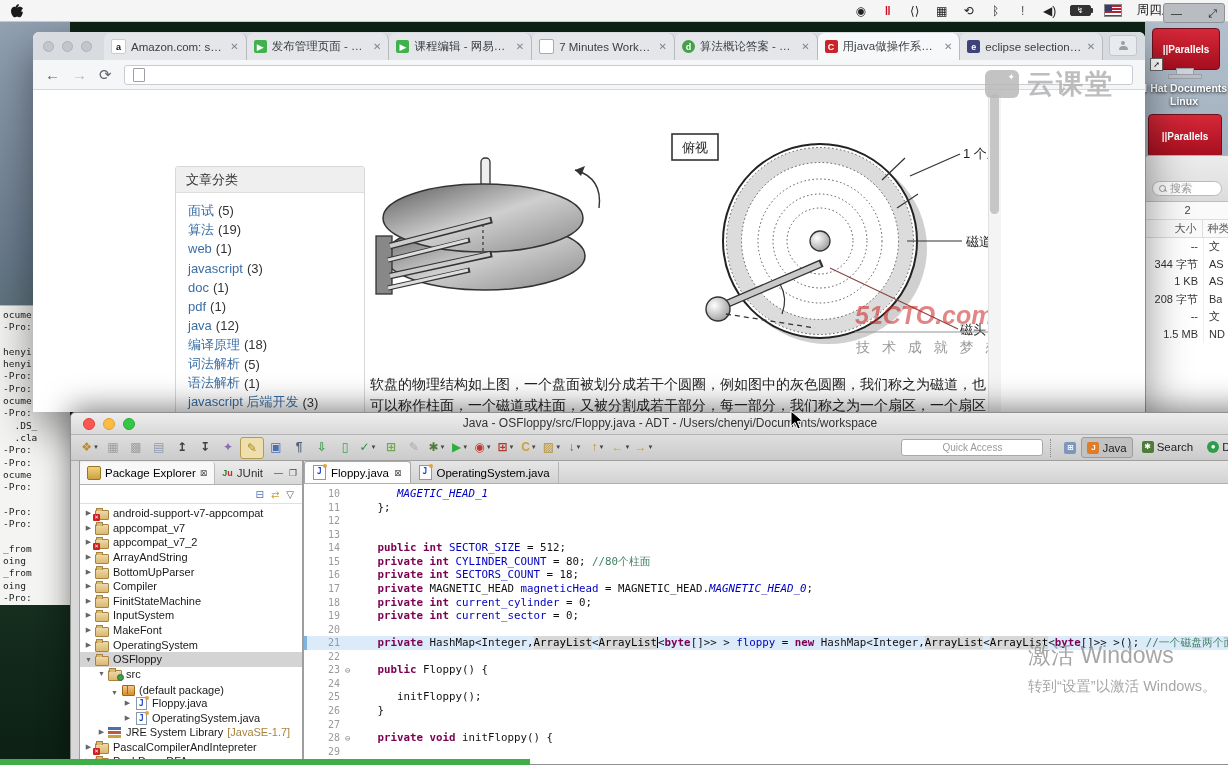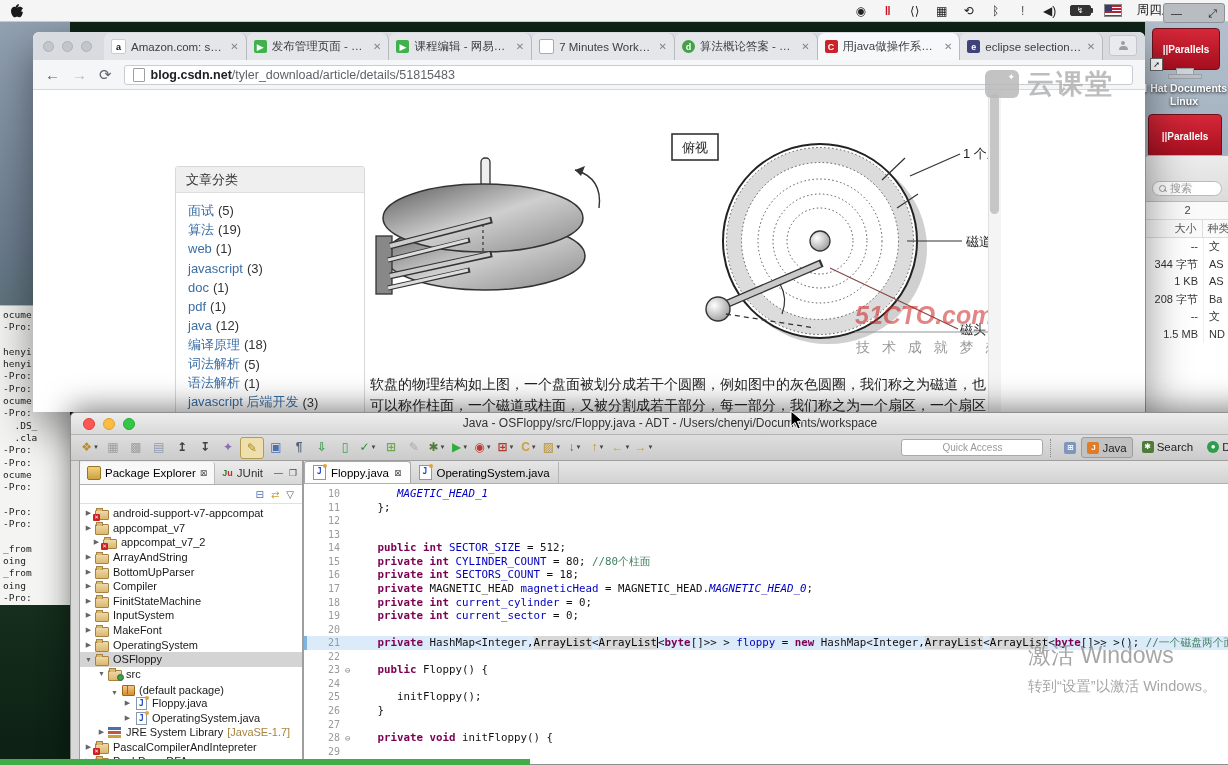--- a/index.html
+++ b/index.html
@@ -395,21 +395,20 @@
     <div id="profile-btn">
       <span class="person"></span>
     </div>
   </div>
   <div id="btoolbar">
     <span class="navbtn">←</span>
     <span class="navbtn disabled">→</span>
     <span class="navbtn">⟳</span>
     <div id="urlbar">
       <span class="docicon"></span>
-      <span><span class="url-host">blog.csdn.net</span><span class="url-path">/tyler_download/article/details/51815483</span></span>
     </div>
   </div>
   <div id="bcontent">
 
     <div class="sbox" id="sbox2">
       <div class="sbox-h">文章分类</div>
       <div id="cats">
           <div class="cat">
             <a href="#">面试</a>
             <span class="cnt"> (5)</span>
@@ -691,21 +690,21 @@
           <span class="ti ti-proj-err">
             <i class="err">✕</i>
           </span>
           <span class="tlab">android-support-v7-appcompat</span>
         </div>
         <div class="trow" style="padding-left: 4px;">
           <span class="tarrow">▶</span>
           <span class="ti ti-proj"></span>
           <span class="tlab">appcompat_v7</span>
         </div>
-        <div class="trow" style="padding-left: 12px;">
+        <div class="trow" style="padding-left: 4px;">
           <span class="tarrow">▶</span>
           <span class="ti ti-proj-err">
             <i class="err">✕</i>
           </span>
           <span class="tlab">appcompat_v7_2</span>
         </div>
         <div class="trow" style="padding-left: 4px;">
           <span class="tarrow">▶</span>
           <span class="ti ti-proj"></span>
           <span class="tlab">ArrayAndString</span>

